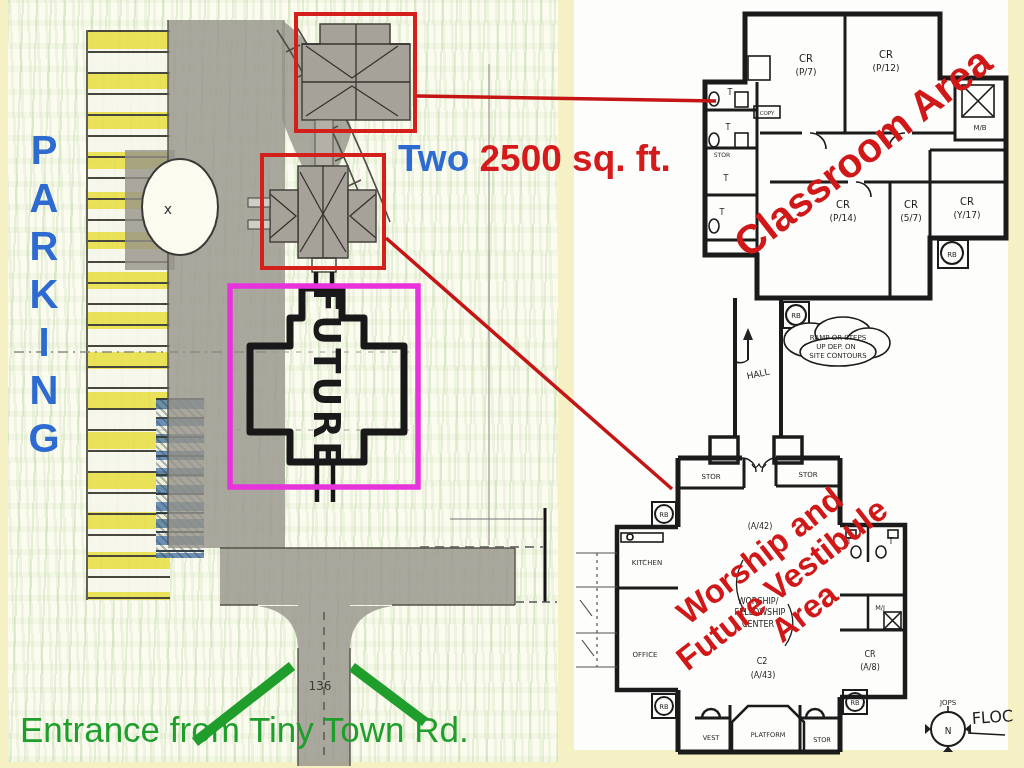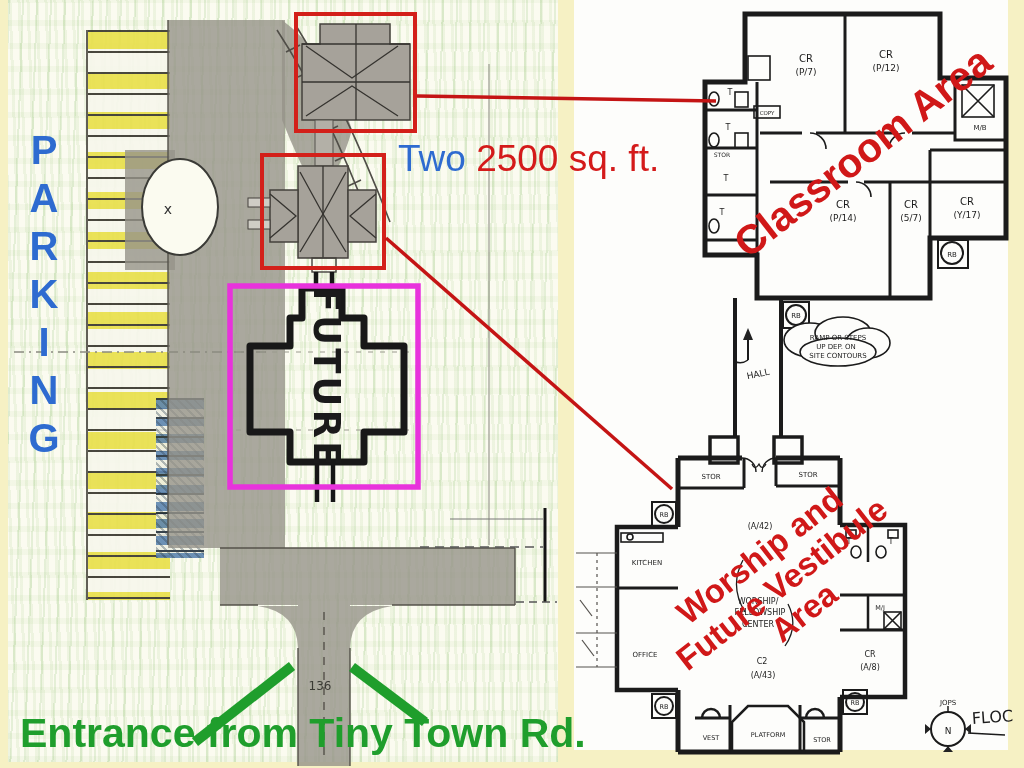--- a/index.html
+++ b/index.html
@@ -18,24 +18,24 @@
     background-image:
       repeating-linear-gradient(180deg,#3a382f 0 2px,rgba(0,0,0,0) 2px 21px),
       repeating-linear-gradient(180deg,#E9E04C 2px 19px,#F7F7EC 19px 42px);opacity:.92}
   .stripes-blue{position:absolute;left:156px;top:398px;width:48px;height:160px;z-index:2;
     background-image:
       repeating-linear-gradient(180deg,#23303c 0 2px,rgba(0,0,0,0) 2px 19px),
       repeating-linear-gradient(45deg,rgba(30,50,70,.35) 0 2px,rgba(0,0,0,0) 2px 6px),
       repeating-linear-gradient(180deg,#5E86B0 2px 11px,#EFF0E4 11px 19px);opacity:.9}
   .parking-col{position:absolute;left:26px;top:126px;z-index:4;color:#2E6BD0;font-weight:bold;
     font-size:40px;line-height:48px;text-align:center;width:36px}
-  .caption{position:absolute;left:398px;top:134px;z-index:4;font-size:37px;font-weight:normal;
+  .caption{position:absolute;left:398px;top:134px;z-index:4;font-size:37px;font-weight:bold;
     line-height:49px;color:#2E6BD0;white-space:nowrap}
   .caption .size{color:#D41A1A}
-  .entrance{position:absolute;left:20px;top:710px;z-index:4;font-size:41px;font-weight:bold;
+  .entrance{position:absolute;left:20px;top:710px;z-index:4;font-size:35px;font-weight:normal;
     color:#1F9E2C;white-space:nowrap}
   .diag-title{position:absolute;z-index:4;font-weight:bold;color:#D01818;text-align:center}
   .diag-classroom{left:693px;top:129px;width:340px;font-size:41px;transform:rotate(-38deg)}
   .diag-worship{left:617px;top:530px;width:330px;font-size:33px;line-height:36px;transform:rotate(-38deg)}
 </style>
 </head>
 <body>
 
 <div class="slide">
   <div class="panel-left"></div>

